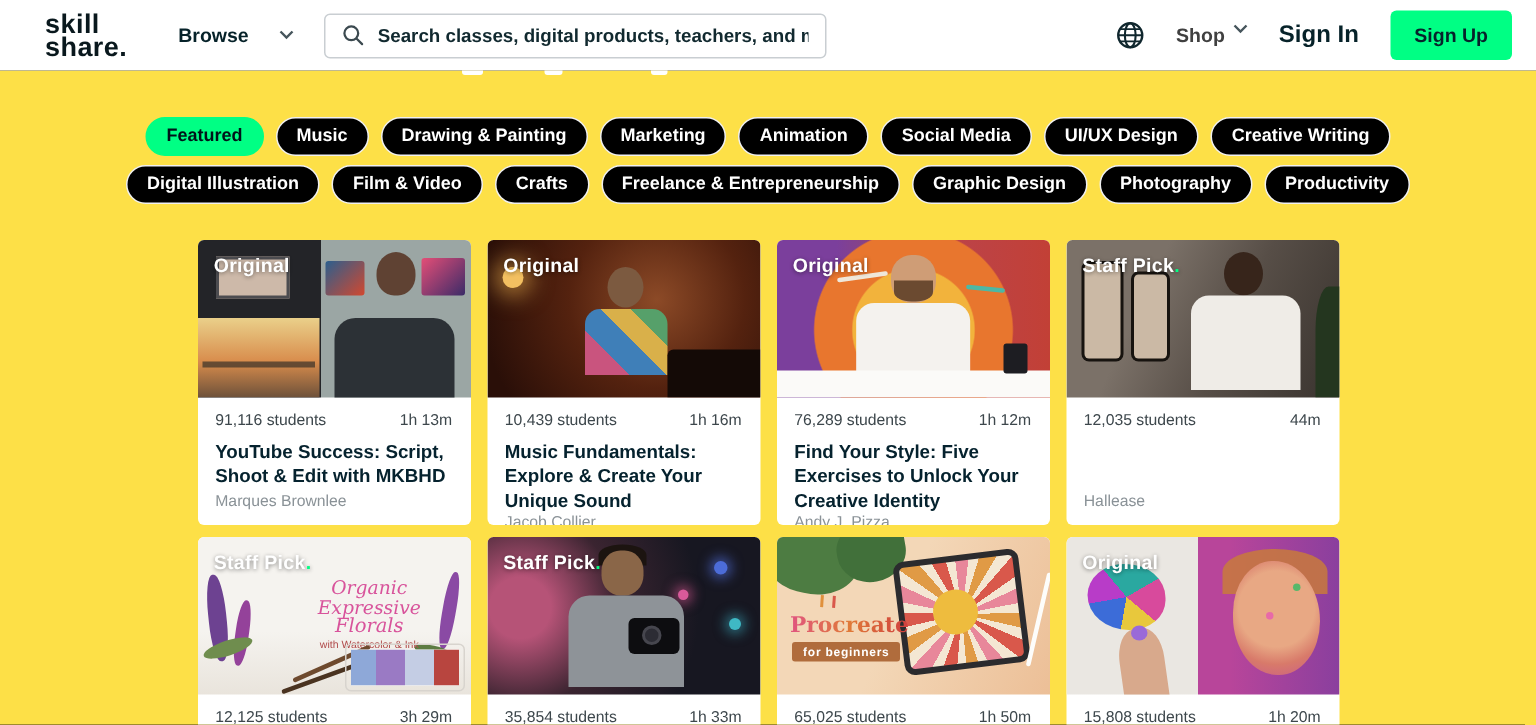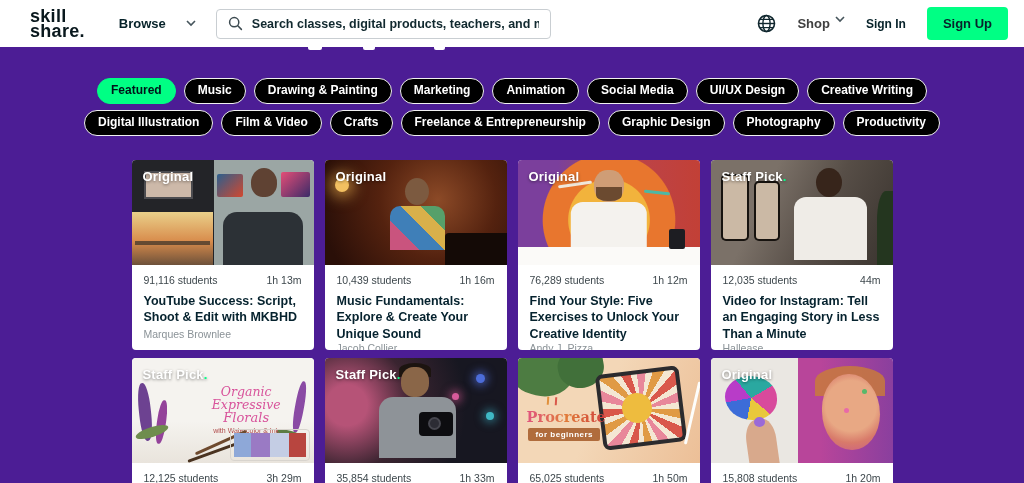--- a/index.html
+++ b/index.html
@@ -27,28 +27,28 @@
   .searchbar svg { flex:none; }
   .searchbar input {
     flex:1; border:0; outline:0; padding:0; background:transparent;
     font:700 12.5px "Liberation Sans", sans-serif; color:#062229;
   }
   .searchbar input::placeholder { color:#11292f; opacity:1; }
   .nav-right { margin-left:auto; display:flex; align-items:center; gap:21px; }
   .globe-btn { display:flex; cursor:pointer; }
   .shop { display:flex; align-items:flex-start; gap:5px; font-size:13px; font-weight:700;
     color:#404040; cursor:pointer; }
-  .signin { font-size:12px; font-weight:700; color:#062229; cursor:pointer; text-decoration:none; }
+  .signin { font-size:16px; font-weight:700; color:#062229; cursor:pointer; text-decoration:none; }
   .signup {
     background:#00ff84; color:#07222b; font-family:inherit; font-weight:800; font-size:13px;
     border:0; border-radius:4px; padding:9px 16px; cursor:pointer;
   }
 
   
-  .black { position:relative; height:436px; background:#4c1d95; }
+  .black { position:relative; height:436px; background:#fde047; }
   .frag { position:absolute; top:0; height:3px; background:#fff; border-radius:0 0 2px 2px; }
   .frag1 { left:308px; width:14px; } .frag2 { left:363px; width:12px; } .frag3 { left:434px; width:11px; }
 
   
   .pills { display:flex; justify-content:center; gap:8px; }
   .pills.r1 { padding-top:31px; }
   .pills.r2 { margin-top:6px; }
   .pill {
     background:#000; border:1px solid #f0f0f0; color:#fff; font-family:inherit;
     font-weight:700; font-size:12px; padding:5px 13px; border-radius:999px;
@@ -309,21 +309,20 @@
         <i class="t-head"></i>
         <i class="t-shirt"></i>
         <i class="t-plant"></i>
         <span class="badge"><span>Staff Pick</span><span class="dot">.</span></span>
       </div>
       <div class="info">
         <div class="stats">
           <span>12,035 students</span>
           <span>44m</span>
         </div>
-        <h3 class="title">Video for Instagram: Tell an Engaging Story in Less Than a Minute</h3>
         <div class="author">Hallease</div>
       </div>
     </article>
 
     <article class="card">
       <div class="thumb th5">
         <i class="t-fl1"></i>
         <i class="t-fl2"></i>
         <i class="t-fl3"></i>
         <i class="t-leaf1"></i>

